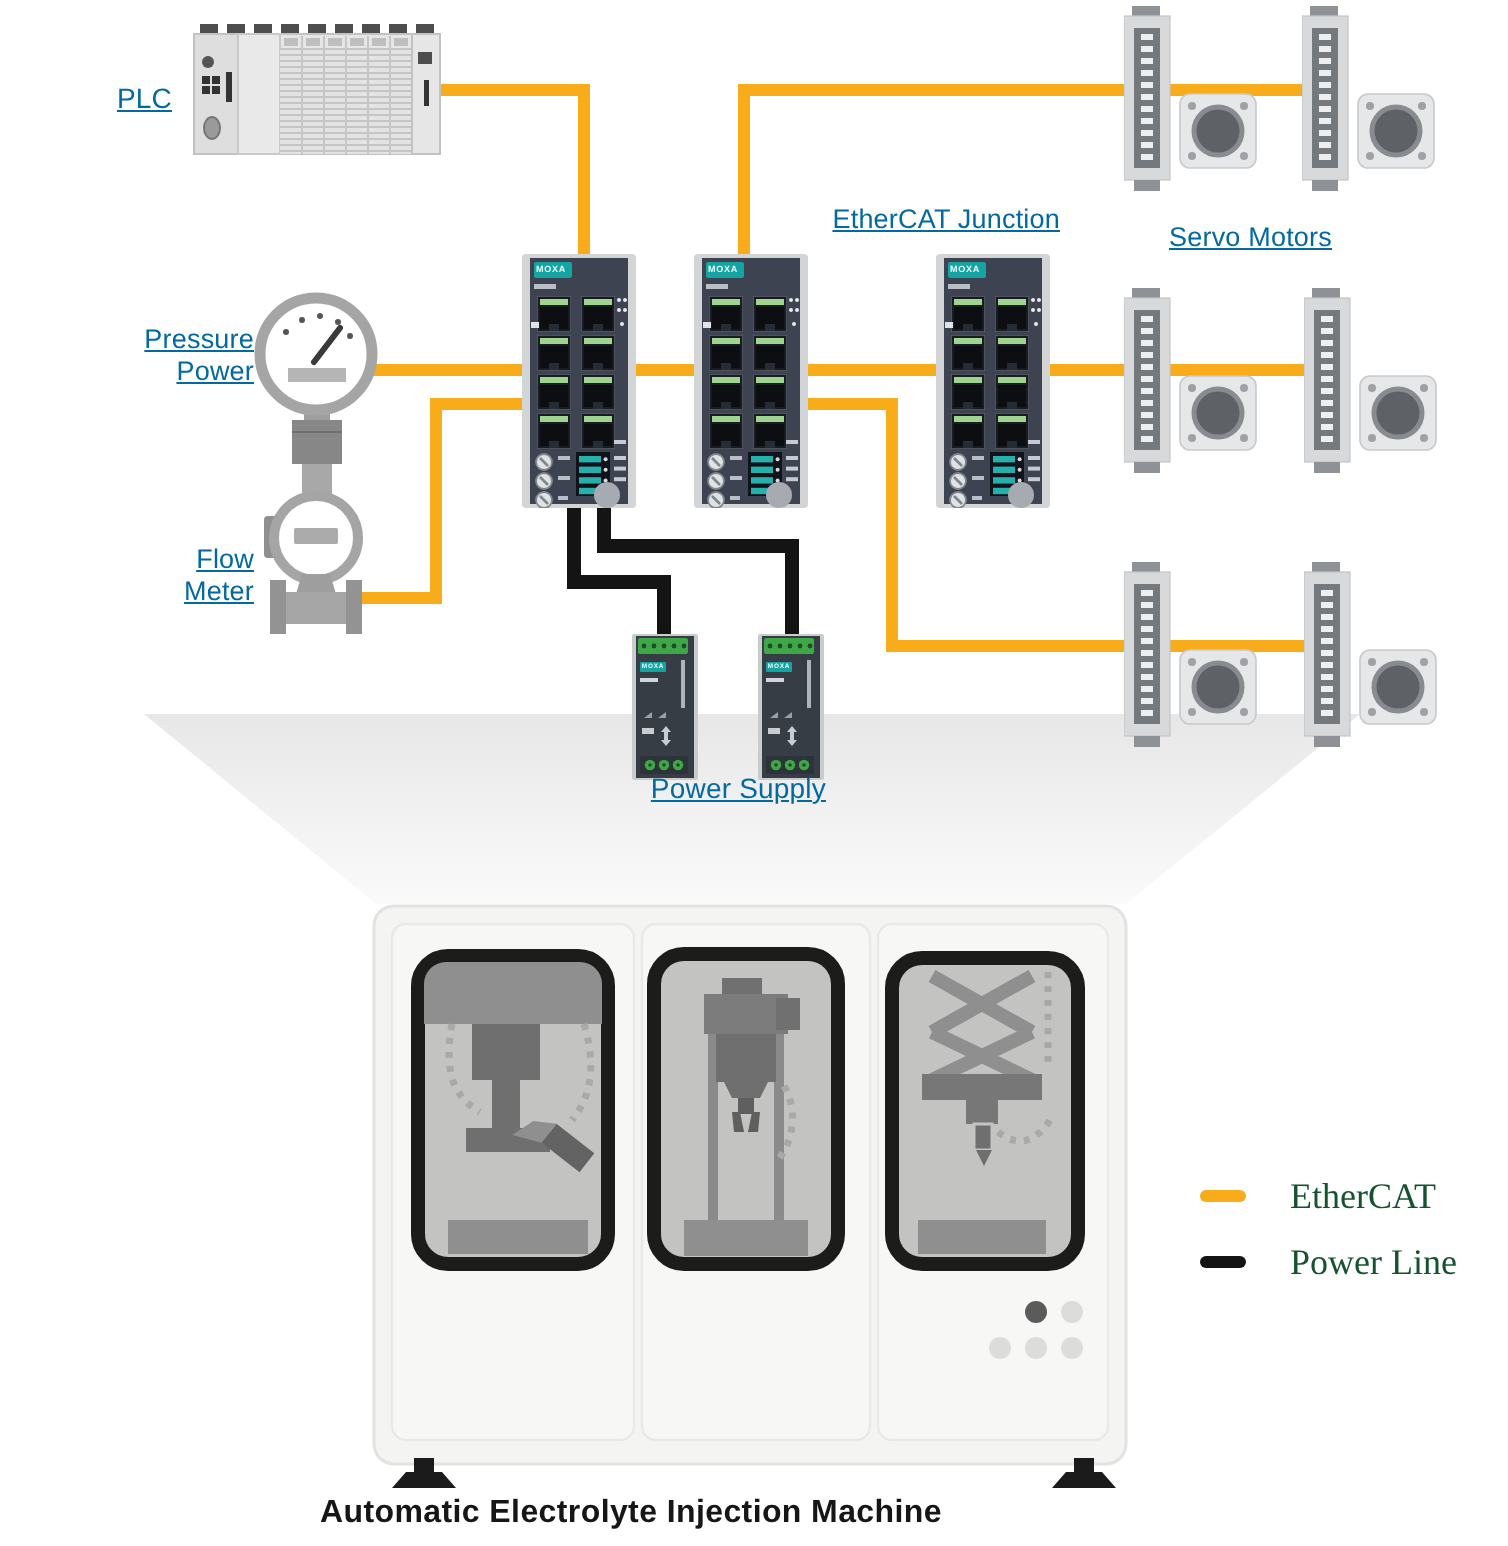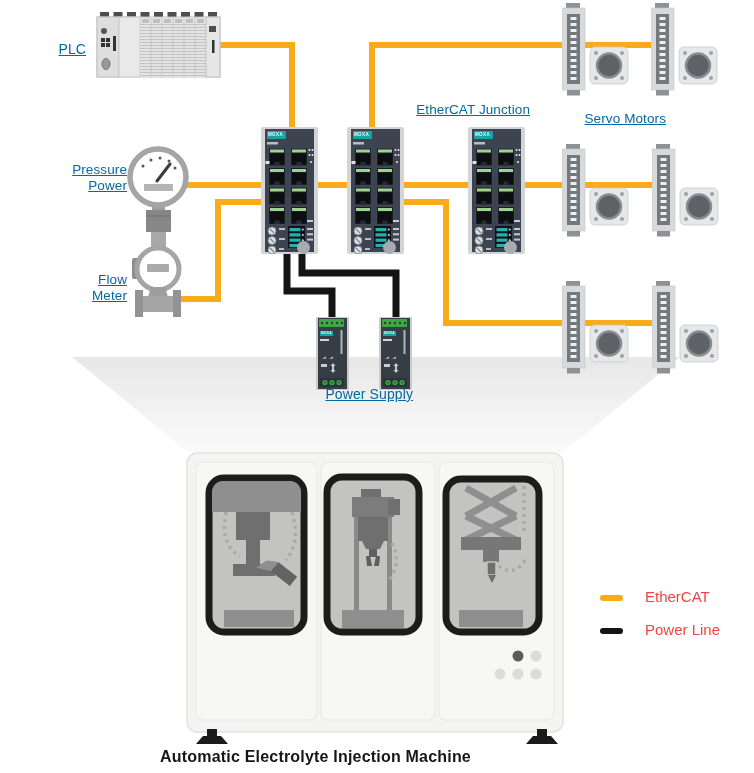--- a/index.html
+++ b/index.html
@@ -18,21 +18,21 @@
   .lbl.center{text-align:right;}
   .caption{
     position:absolute;left:160px;top:748px;width:430px;text-align:left;
     font-size:16px;font-weight:bold;color:#161616;letter-spacing:.2px;
   }
   .legend{position:absolute;left:598px;top:588px;width:150px;}
   .legend-row{position:relative;height:33px;}
   .legend-swatch{
     position:absolute;left:2px;top:7px;width:23px;height:5.5px;border-radius:3px;
   }
-  .legend-label{position:absolute;left:47px;top:0;font-size:15px;color:#ef4444;}
+  .legend-label{position:absolute;left:47px;top:0;font-size:18px;color:#14532d;font-family:Liberation Serif, serif;}
   .badge{
     position:absolute;color:#eafaf9;font-weight:bold;
     font-size:4.5px;letter-spacing:.4px;line-height:7px;text-align:center;
   }
   .badge.sw{width:19px;height:8px;}
   .badge.psu{width:13px;height:5px;font-size:3.2px;line-height:5px;}
 </style>
 </head>
 <body>
 

